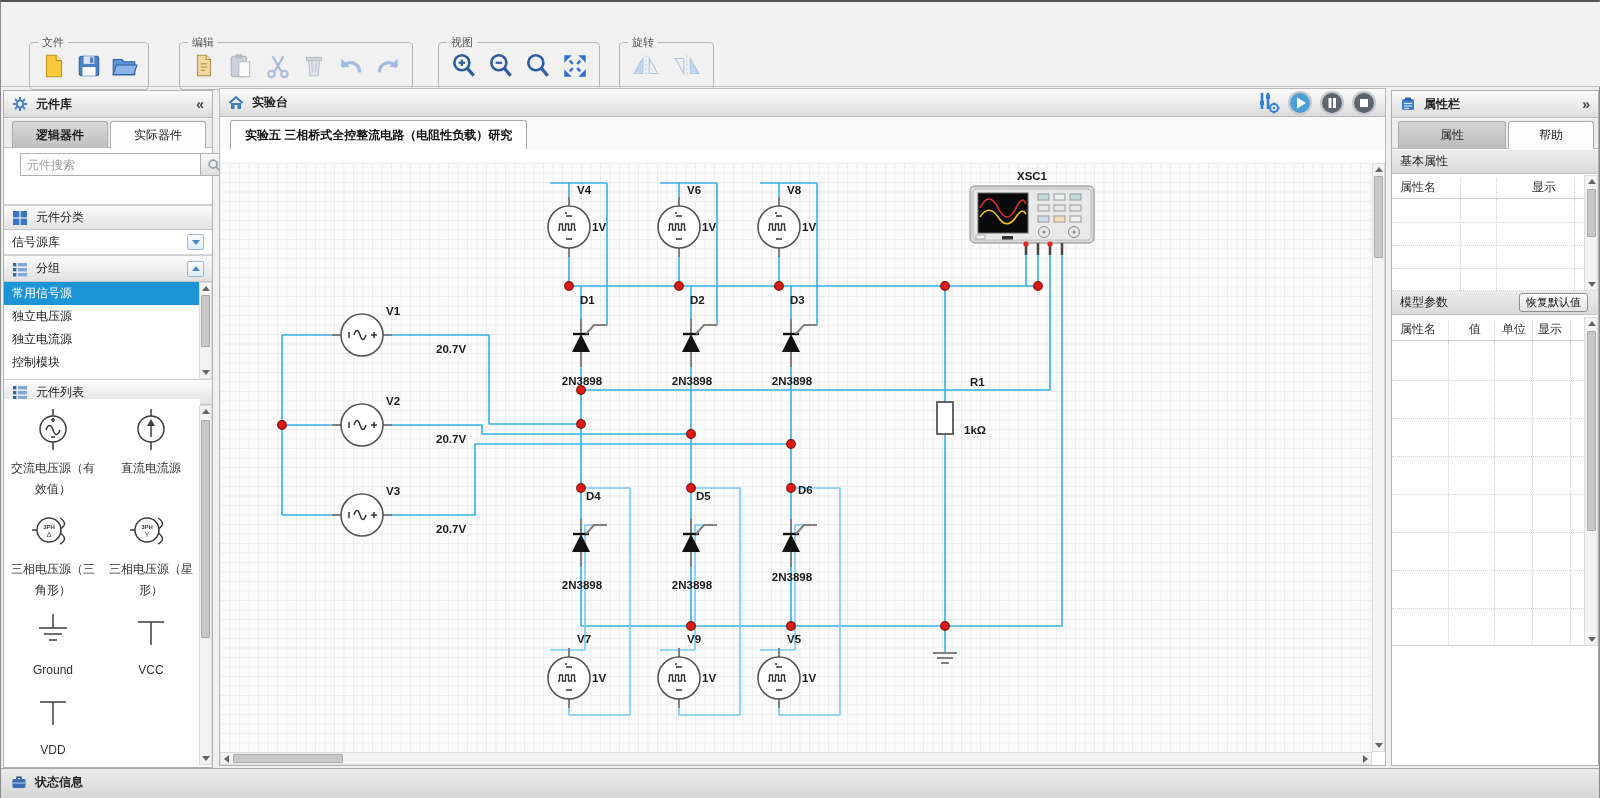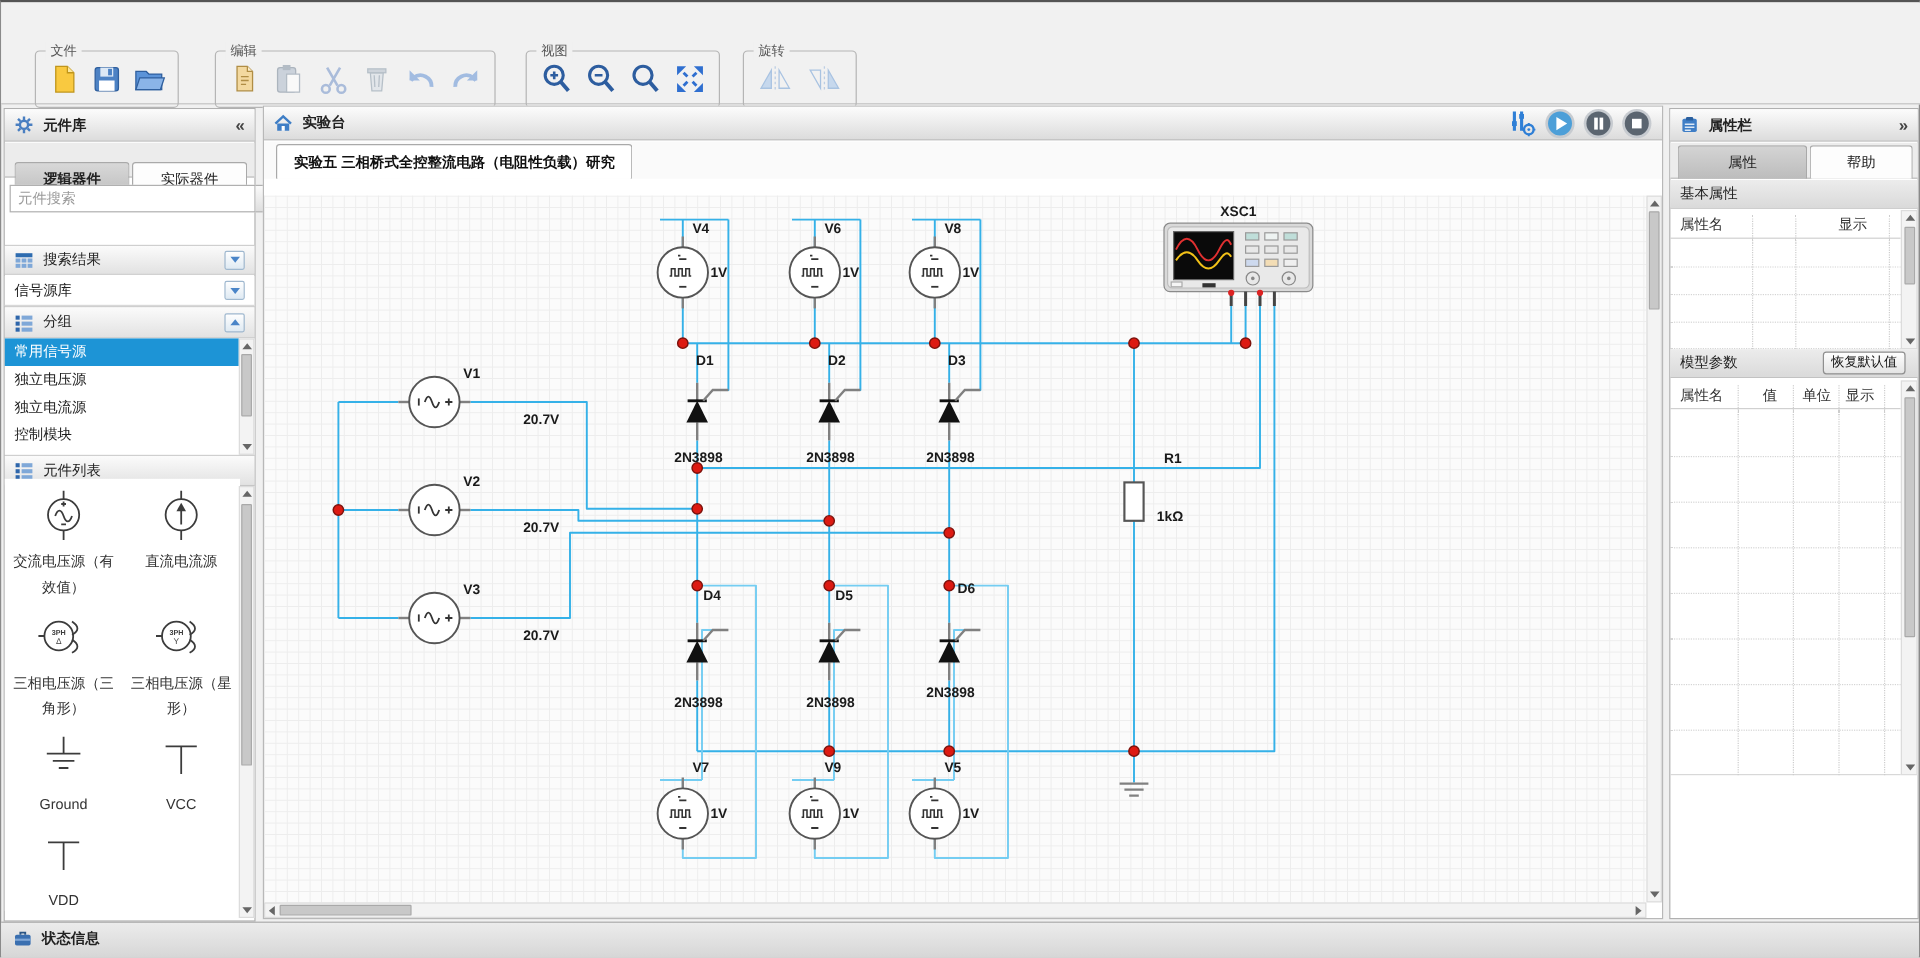--- a/index.html
+++ b/index.html
@@ -34,23 +34,23 @@
   .sb .arr { position:absolute; width:0; height:0; }
   .arr.up { border-left:4px solid transparent; border-right:4px solid transparent; border-bottom:5px solid #666; }
   .arr.dn { border-left:4px solid transparent; border-right:4px solid transparent; border-top:5px solid #666; }
   .arr.lf { border-top:4px solid transparent; border-bottom:4px solid transparent; border-right:5px solid #666; }
   .arr.rt { border-top:4px solid transparent; border-bottom:4px solid transparent; border-left:5px solid #666; }
 
   
   #left-panel { position:absolute; left:2px; top:88px; width:210px; height:678px; background:#fff; border:1px solid #b0b0b0; }
   #lp-header { position:absolute; left:0; top:0; width:208px; height:27px; }
   .lp-tabbar { position:absolute; left:0; top:28px; width:208px; height:29px; background:#ececec; border-bottom:1px solid #bdbdbd; }
-  .ltab { position:absolute; top:2px; height:27px; line-height:26px; text-align:center; border:1px solid #a9a9a9; border-bottom:none; border-radius:3px 3px 0 0; background:#fdfdfd; color:#222; cursor:pointer;margin-top:14px; }
+  .ltab { position:absolute; top:2px; height:27px; line-height:26px; text-align:center; border:1px solid #a9a9a9; border-bottom:none; border-radius:3px 3px 0 0; background:#fdfdfd; color:#222; cursor:pointer; }
   .ltab.active { background:linear-gradient(#d8d8d8,#bfbfbf); font-weight:bold; }
-  #lp-search { position:absolute; left:0; top:61px; width:240px; height:26px; padding:1px 4px; display:flex;align-items:center; }
+  #lp-search { position:absolute; left:0; top:61px; width:240px; height:26px; padding:1px 16px; display:flex; }
   #lp-search input { flex:1; height:23px; border:1px solid #b0b0b0; padding:0 6px; font-size:12px; color:#333; }
   #lp-search input::placeholder { color:#9a9a9a; }
   #lp-search-btn { width:27px; height:23px; border:1px solid #b0b0b0; border-left:none; background:linear-gradient(#fafafa,#dedede); display:flex; align-items:center; justify-content:center; cursor:pointer; }
   #lp-select-row { position:absolute; left:0; top:139px; width:208px; height:25px; background:#fff; border-bottom:1px solid #d8d8d8; display:flex; align-items:center; padding:0 8px; color:#222; }
   #lp-grouplist { position:absolute; left:0; top:191px; width:208px; height:97px; background:#fff; }
   .glist-item { height:23px; line-height:23px; padding-left:8px; color:#222; cursor:pointer; width:195px; }
   .glist-item.selected { background:#1d94d6; color:#fff; }
   #lp-complist { position:absolute; left:0; top:308px; width:196px; height:360px; background:#fff; display:grid; grid-template-columns:1fr 1fr; align-content:start; }
   .comp-cell { display:flex; flex-direction:column; align-items:center; padding-top:8px; cursor:pointer; }
   .comp-cell svg { width:46px; height:46px; }
@@ -239,20 +239,31 @@
               <rect x="11" y="6.4" width="4" height="3.4"></rect>
               <rect x="1" y="10.8" width="4" height="3.4"></rect>
               <rect x="6" y="10.8" width="4" height="3.4"></rect>
               <rect x="11" y="10.8" width="4" height="3.4"></rect>
             </g>
           </svg></span>
       <span>搜索结果</span>
       <span class="dd-btn">
           <span class="tri-down"></span>
         </span>
+    </div>
+    <div class="sec-row" style="position:absolute;top:114px;width:208px;height:25px;">
+      <span class="micon"><svg viewBox="0 0 16 16">
+            <g fill="#3a77c2">
+              <rect x="1" y="1" width="6.4" height="6.4"></rect>
+              <rect x="8.6" y="1" width="6.4" height="6.4"></rect>
+              <rect x="1" y="8.6" width="6.4" height="6.4"></rect>
+              <rect x="8.6" y="8.6" width="6.4" height="6.4"></rect>
+            </g>
+          </svg></span>
+      <span>元件分类</span>
     </div>
     <div id="lp-select-row">
       <span>信号源库</span>
       <span class="dd-btn">
           <span class="tri-down"></span>
         </span>
     </div>
     <div class="sec-row" style="position:absolute;top:164px;width:208px;height:27px;">
       <span class="micon"><svg viewBox="0 0 16 16">
             <g fill="#2e66ab">

